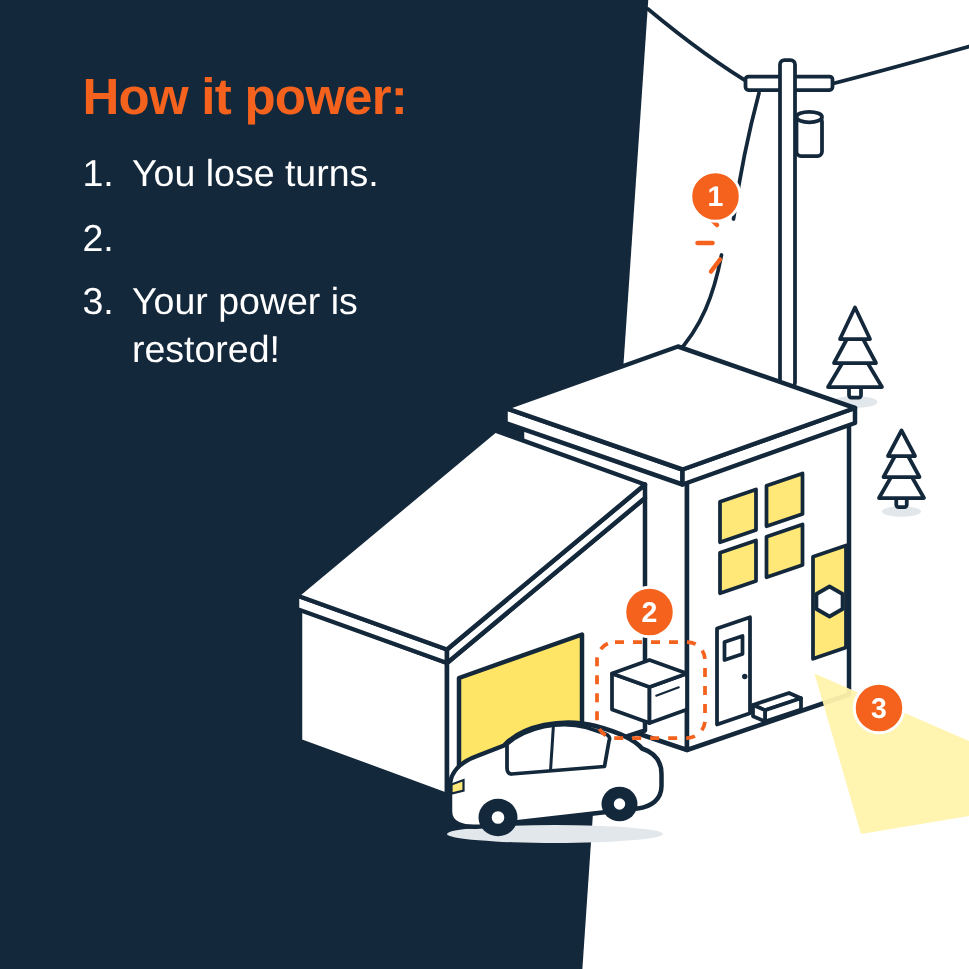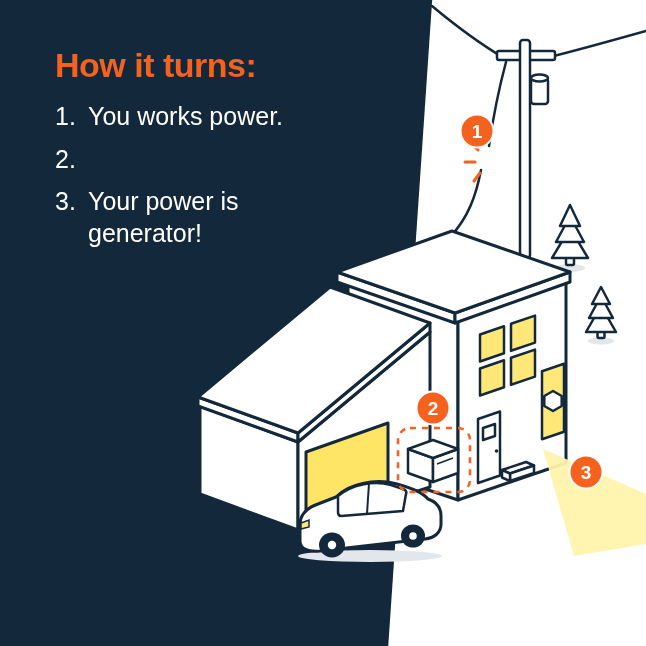--- a/index.html
+++ b/index.html
@@ -45,31 +45,31 @@
   .hub{fill:#fff;}
 </style>
 </head>
 <body>
 
 <div class="stage">
 
   <div class="navy"></div>
 
   <div class="copy">
-    <h1 class="title">How it turns:</h1>
+    <h1 class="title">How it power:</h1>
     <div class="step">
       <span>1.</span>
-      <span>You works power.</span>
+      <span>You lose turns.</span>
     </div>
     <div class="step">
       <span>2.</span>
     </div>
     <div class="step">
       <span>3.</span>
-      <span>Your power is generator!</span>
+      <span>Your power is restored!</span>
     </div>
   </div>
 
   <svg class="illu" viewBox="0 0 646 646" width="646" height="646">
 
     <g>
       <path class="wire" d="M 432,6 C 456,26 482,45 504,58"></path>
       <path class="wire" d="M 550,57 C 582,49 614,40 646,31"></path>
       <path class="wire" d="M 506,62 C 498,92 493,118 489,146"></path>
       <path class="wire" d="M 481,170 C 476,196 468,218 450,237"></path>

